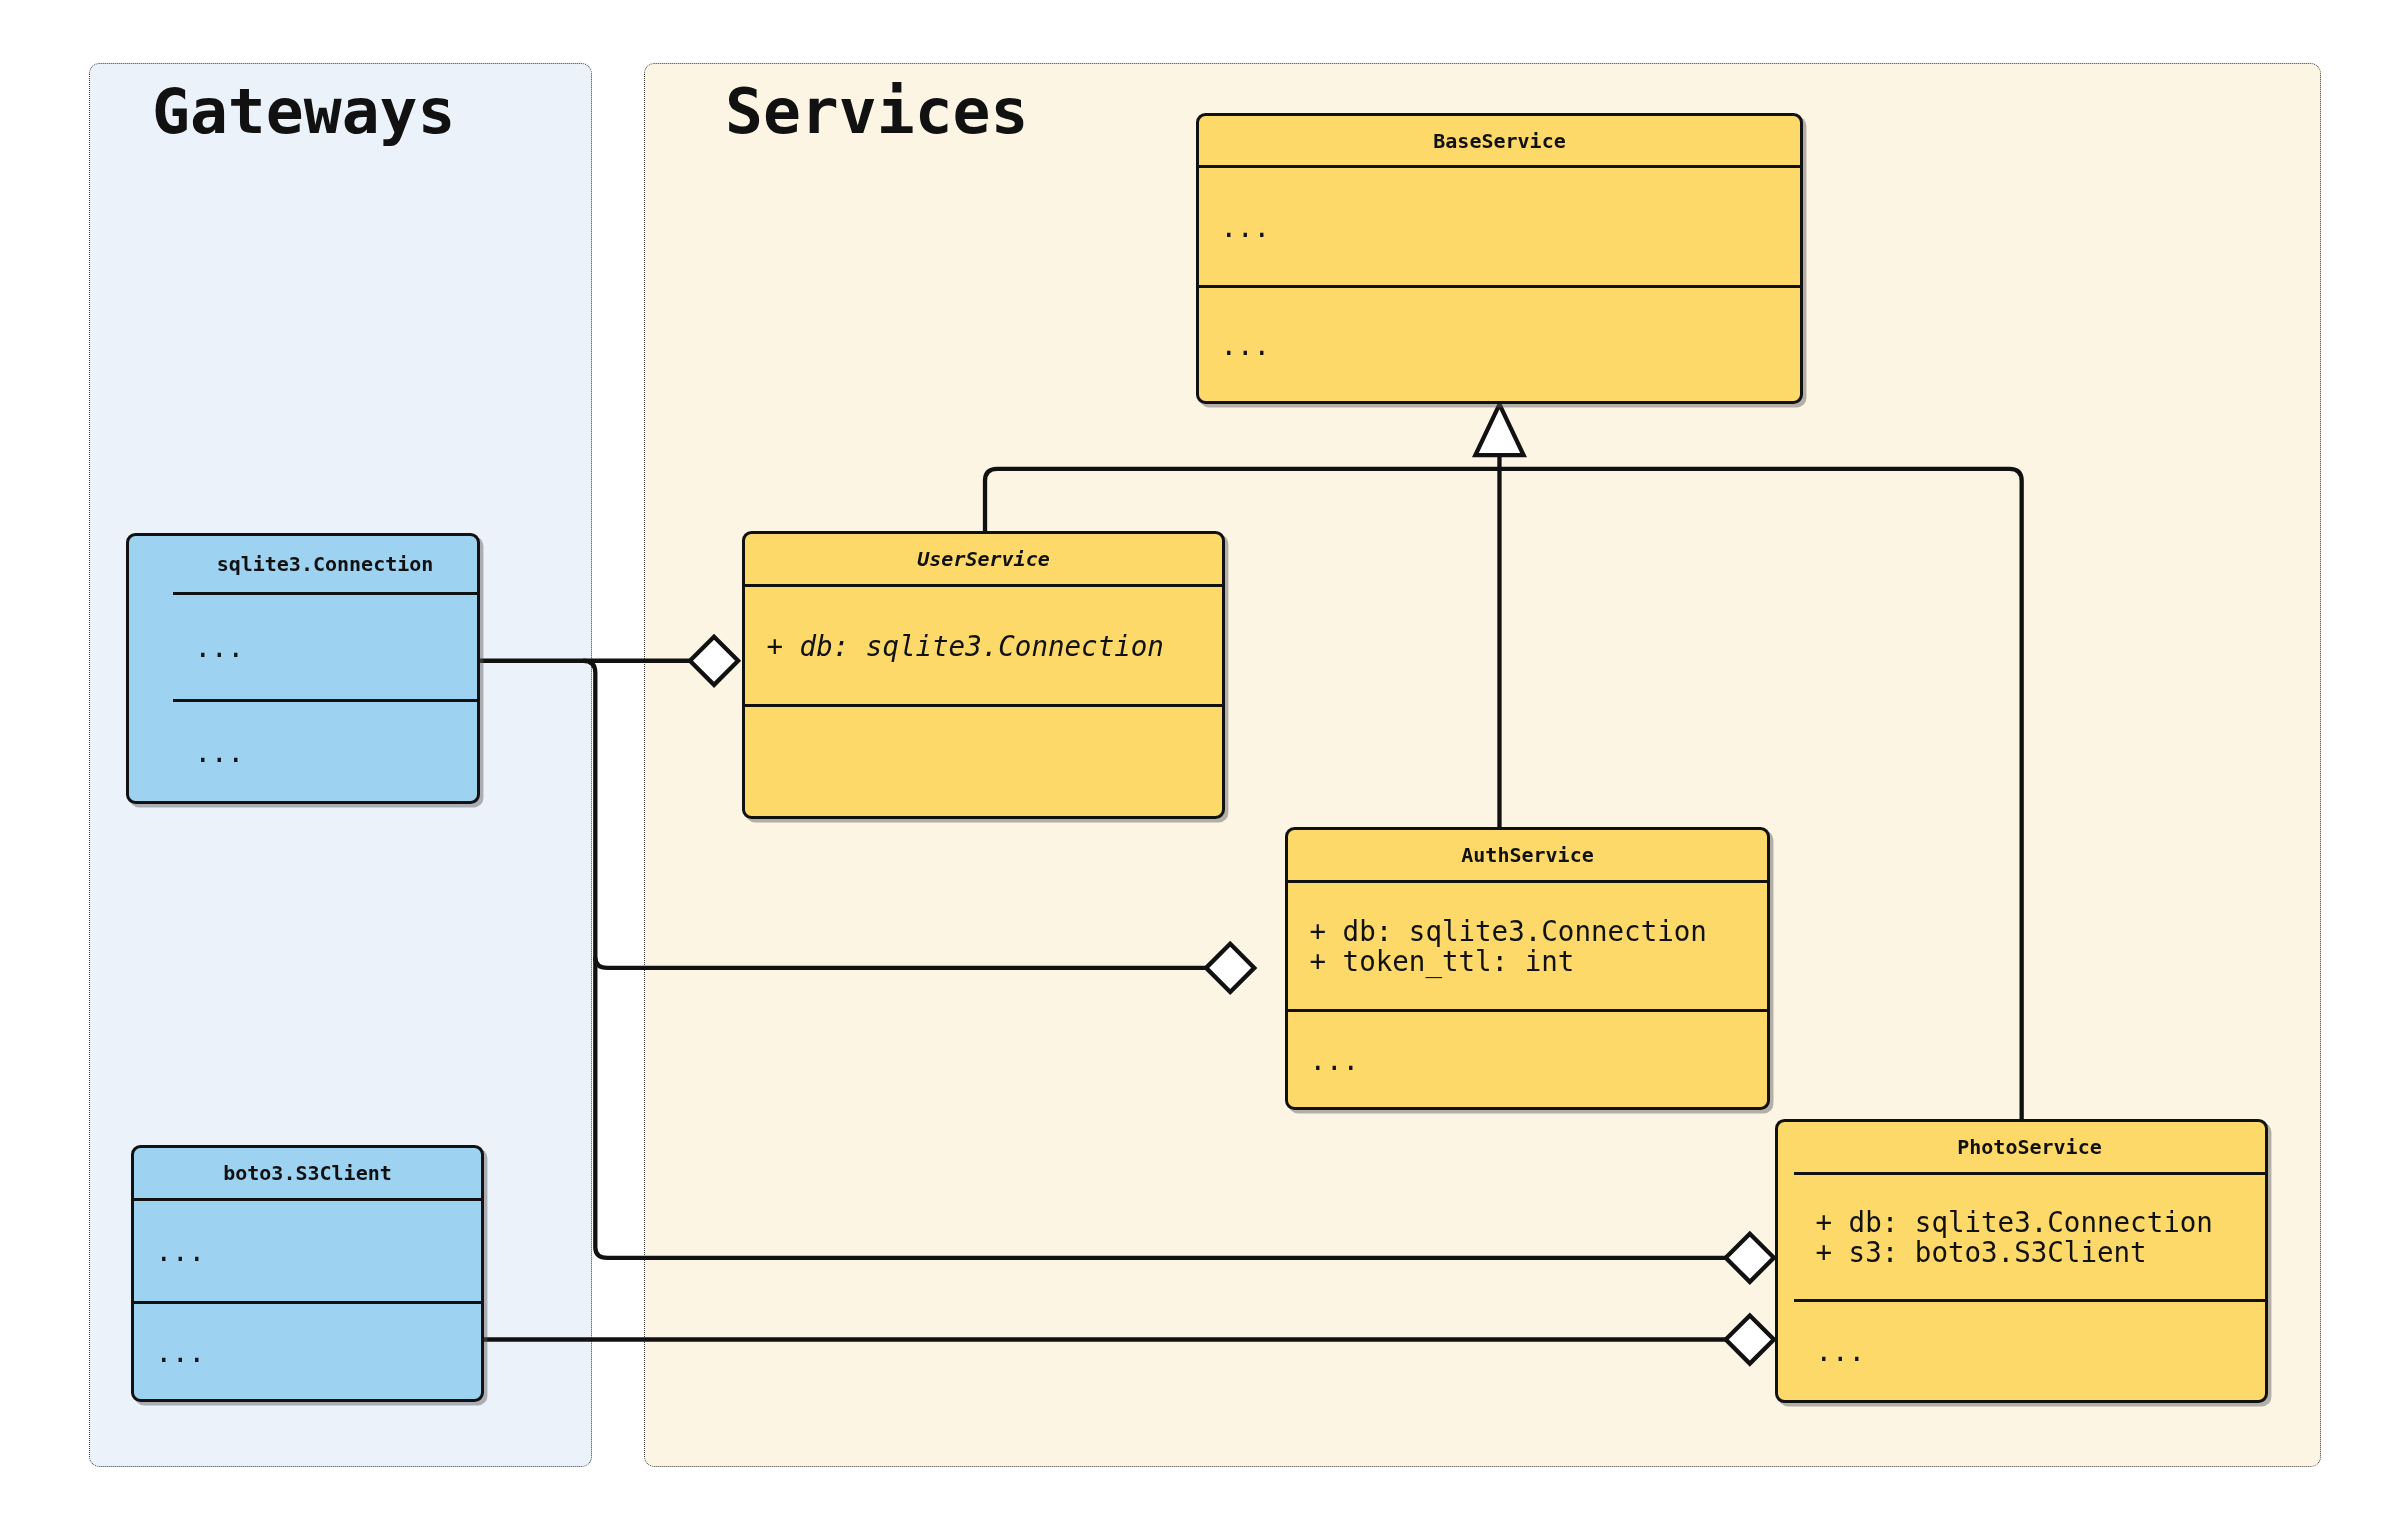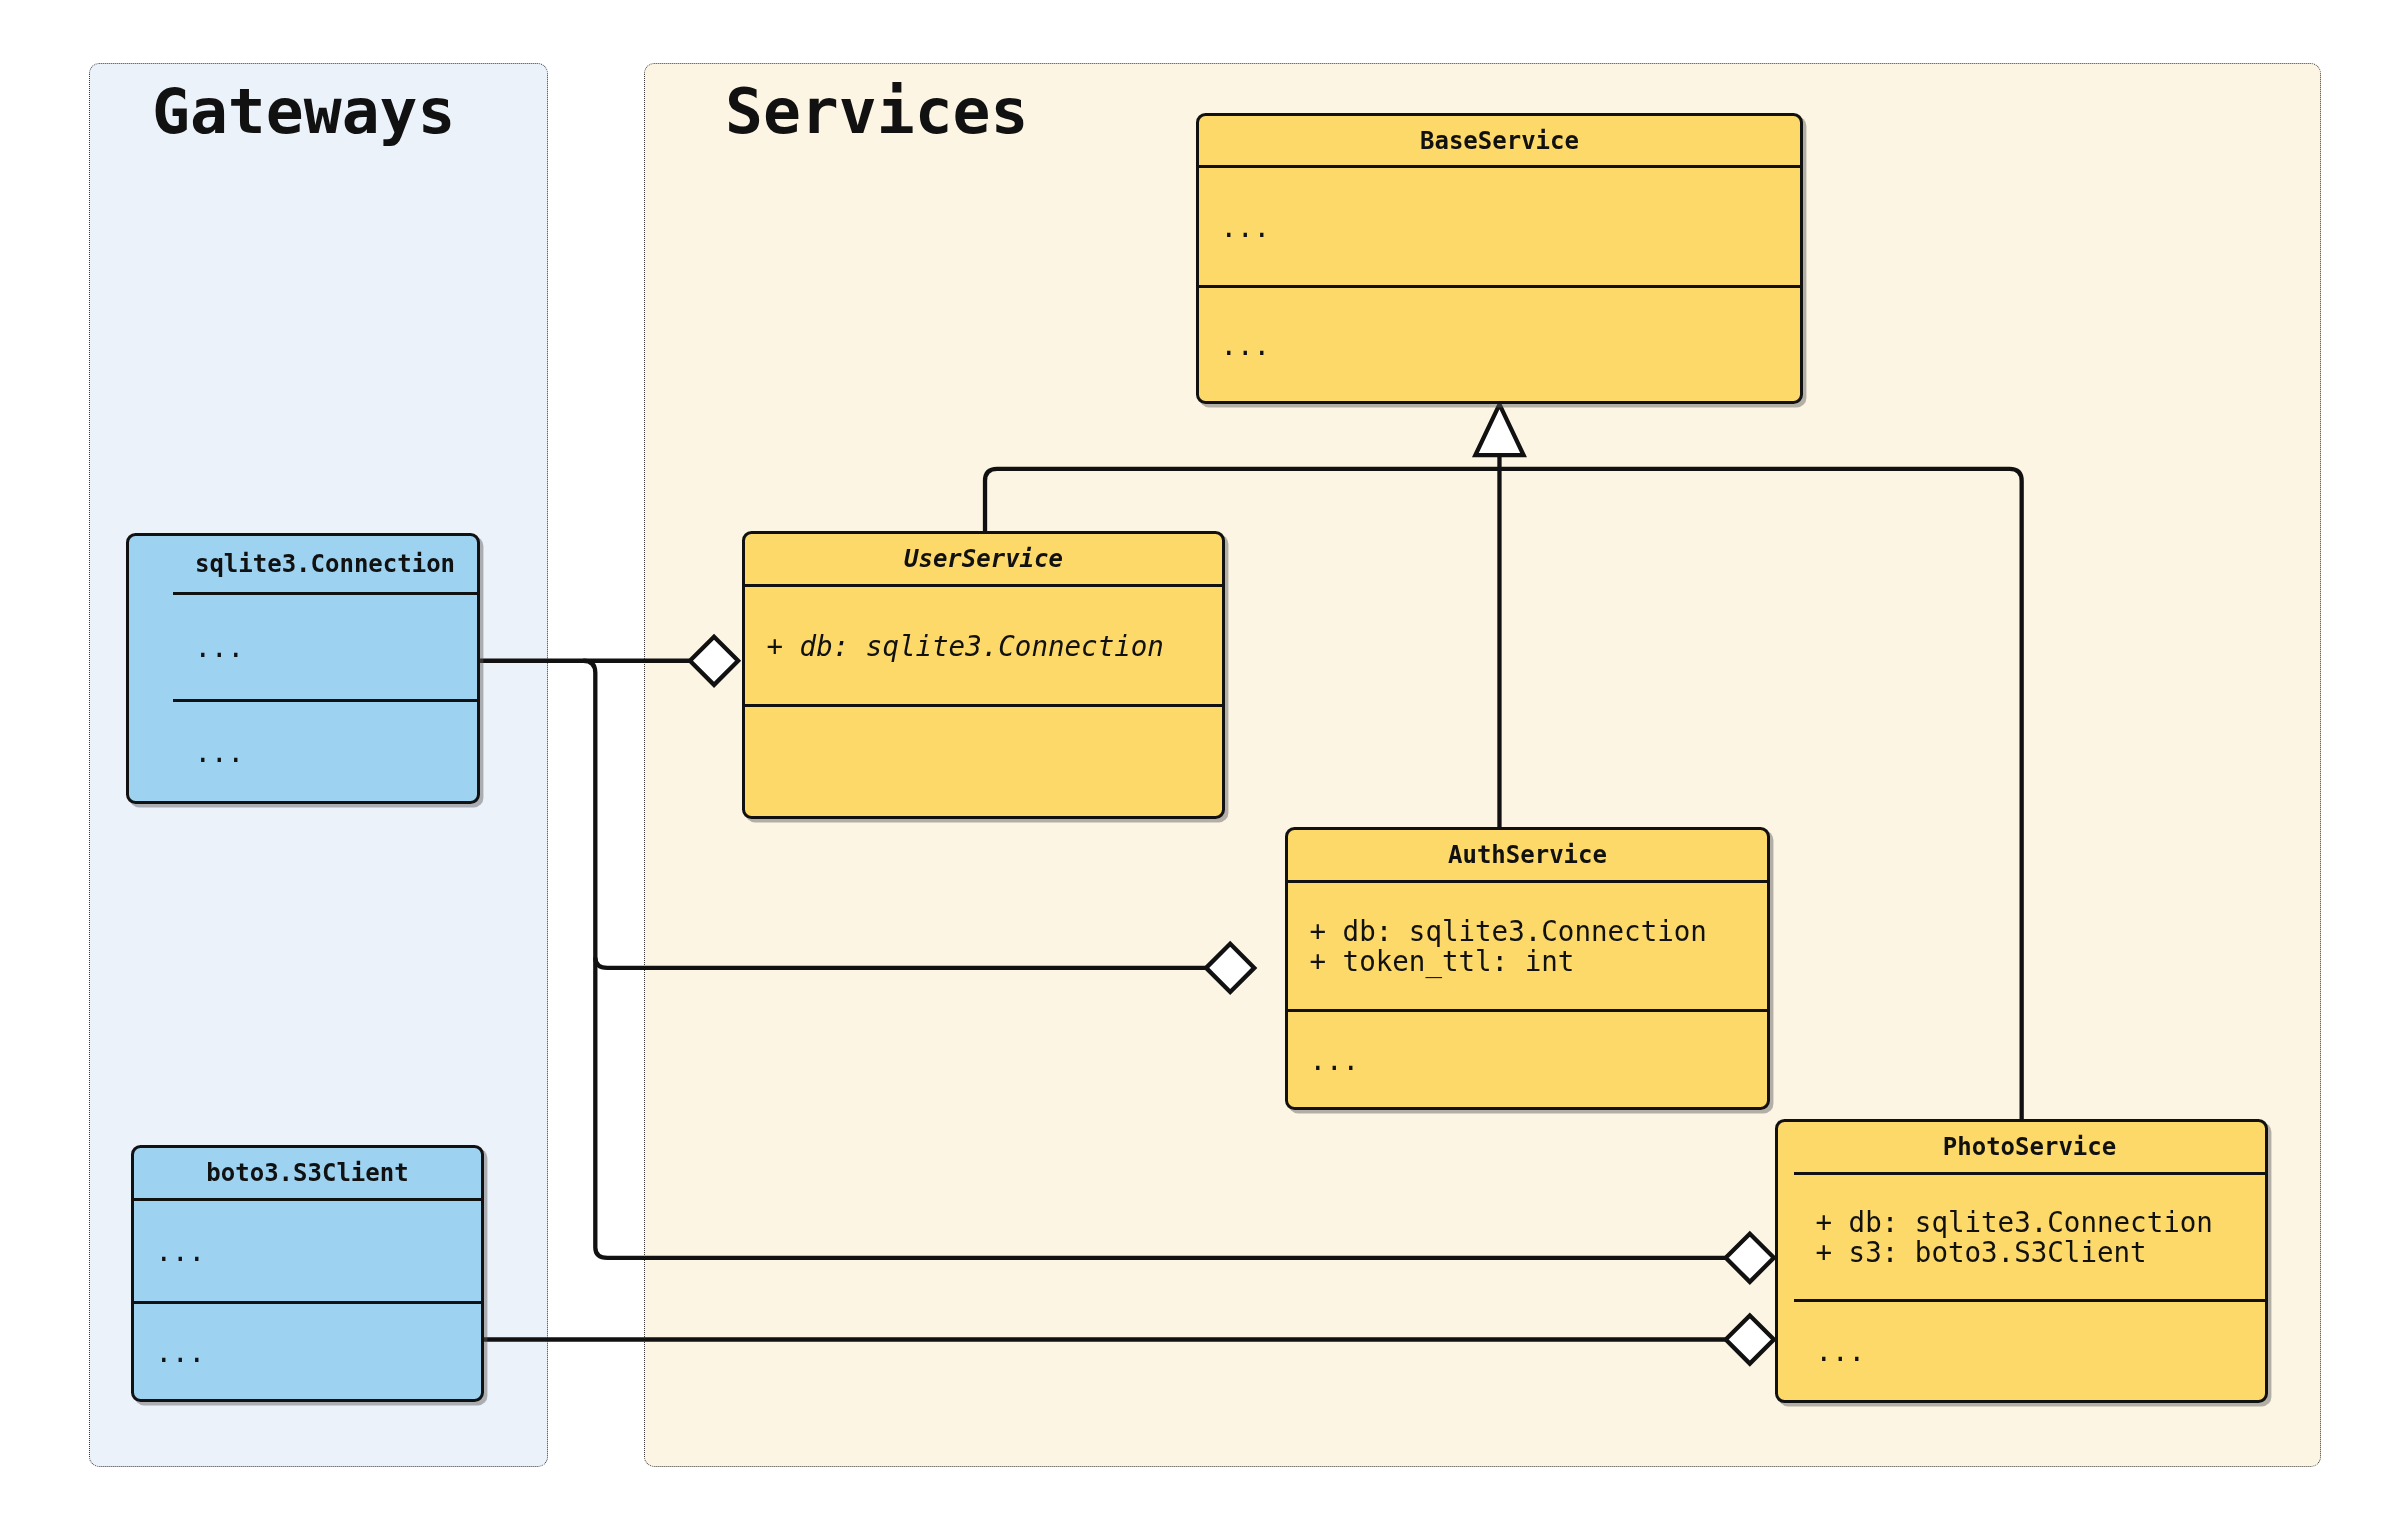--- a/index.html
+++ b/index.html
@@ -12,21 +12,21 @@
     color:#111;
     overflow:hidden;
   }
   
   .panel{
     position:absolute;
     border:1.7px dotted #3a3a3a;
     border-radius:10.3px;
   }
   .panel-gateways{
-    left:89px;top:63px;width:459px;height:1404px;
+    left:89px;top:63px;width:503px;height:1404px;
     background:#ebf2fa;
   }
   .panel-services{
     left:644px;top:63px;width:1677px;height:1404px;
     background:#fcf5e3;
   }
   .panel-title{
     position:absolute;
     font-size:63px;font-weight:bold;line-height:1;
     letter-spacing:0;
@@ -46,21 +46,21 @@
     display:flex;flex-direction:column;
     border:3.4px solid #111;
     border-radius:9.5px;
     box-shadow:3.4px 3.4px 0 rgba(90,90,90,0.45);
   }
   .cls-yellow{background:#fcd968;}
   .cls-blue{background:#9dd2f0;}
   .cls-header{
     display:flex;align-items:center;justify-content:center;
     border-bottom:3.4px solid #111;
-    font-weight:bold;font-size:24px;
+    font-weight:bold;font-size:20px;
     flex:0 0 auto;
   }
   .cls-attrs{
     display:flex;flex-direction:column;justify-content:center;
     border-bottom:3.4px solid #111;
     padding-left:21.5px;padding-right:8.6px;
     font-size:27.5px;line-height:30px;
     flex:0 0 auto;
   }
   .cls-methods{

